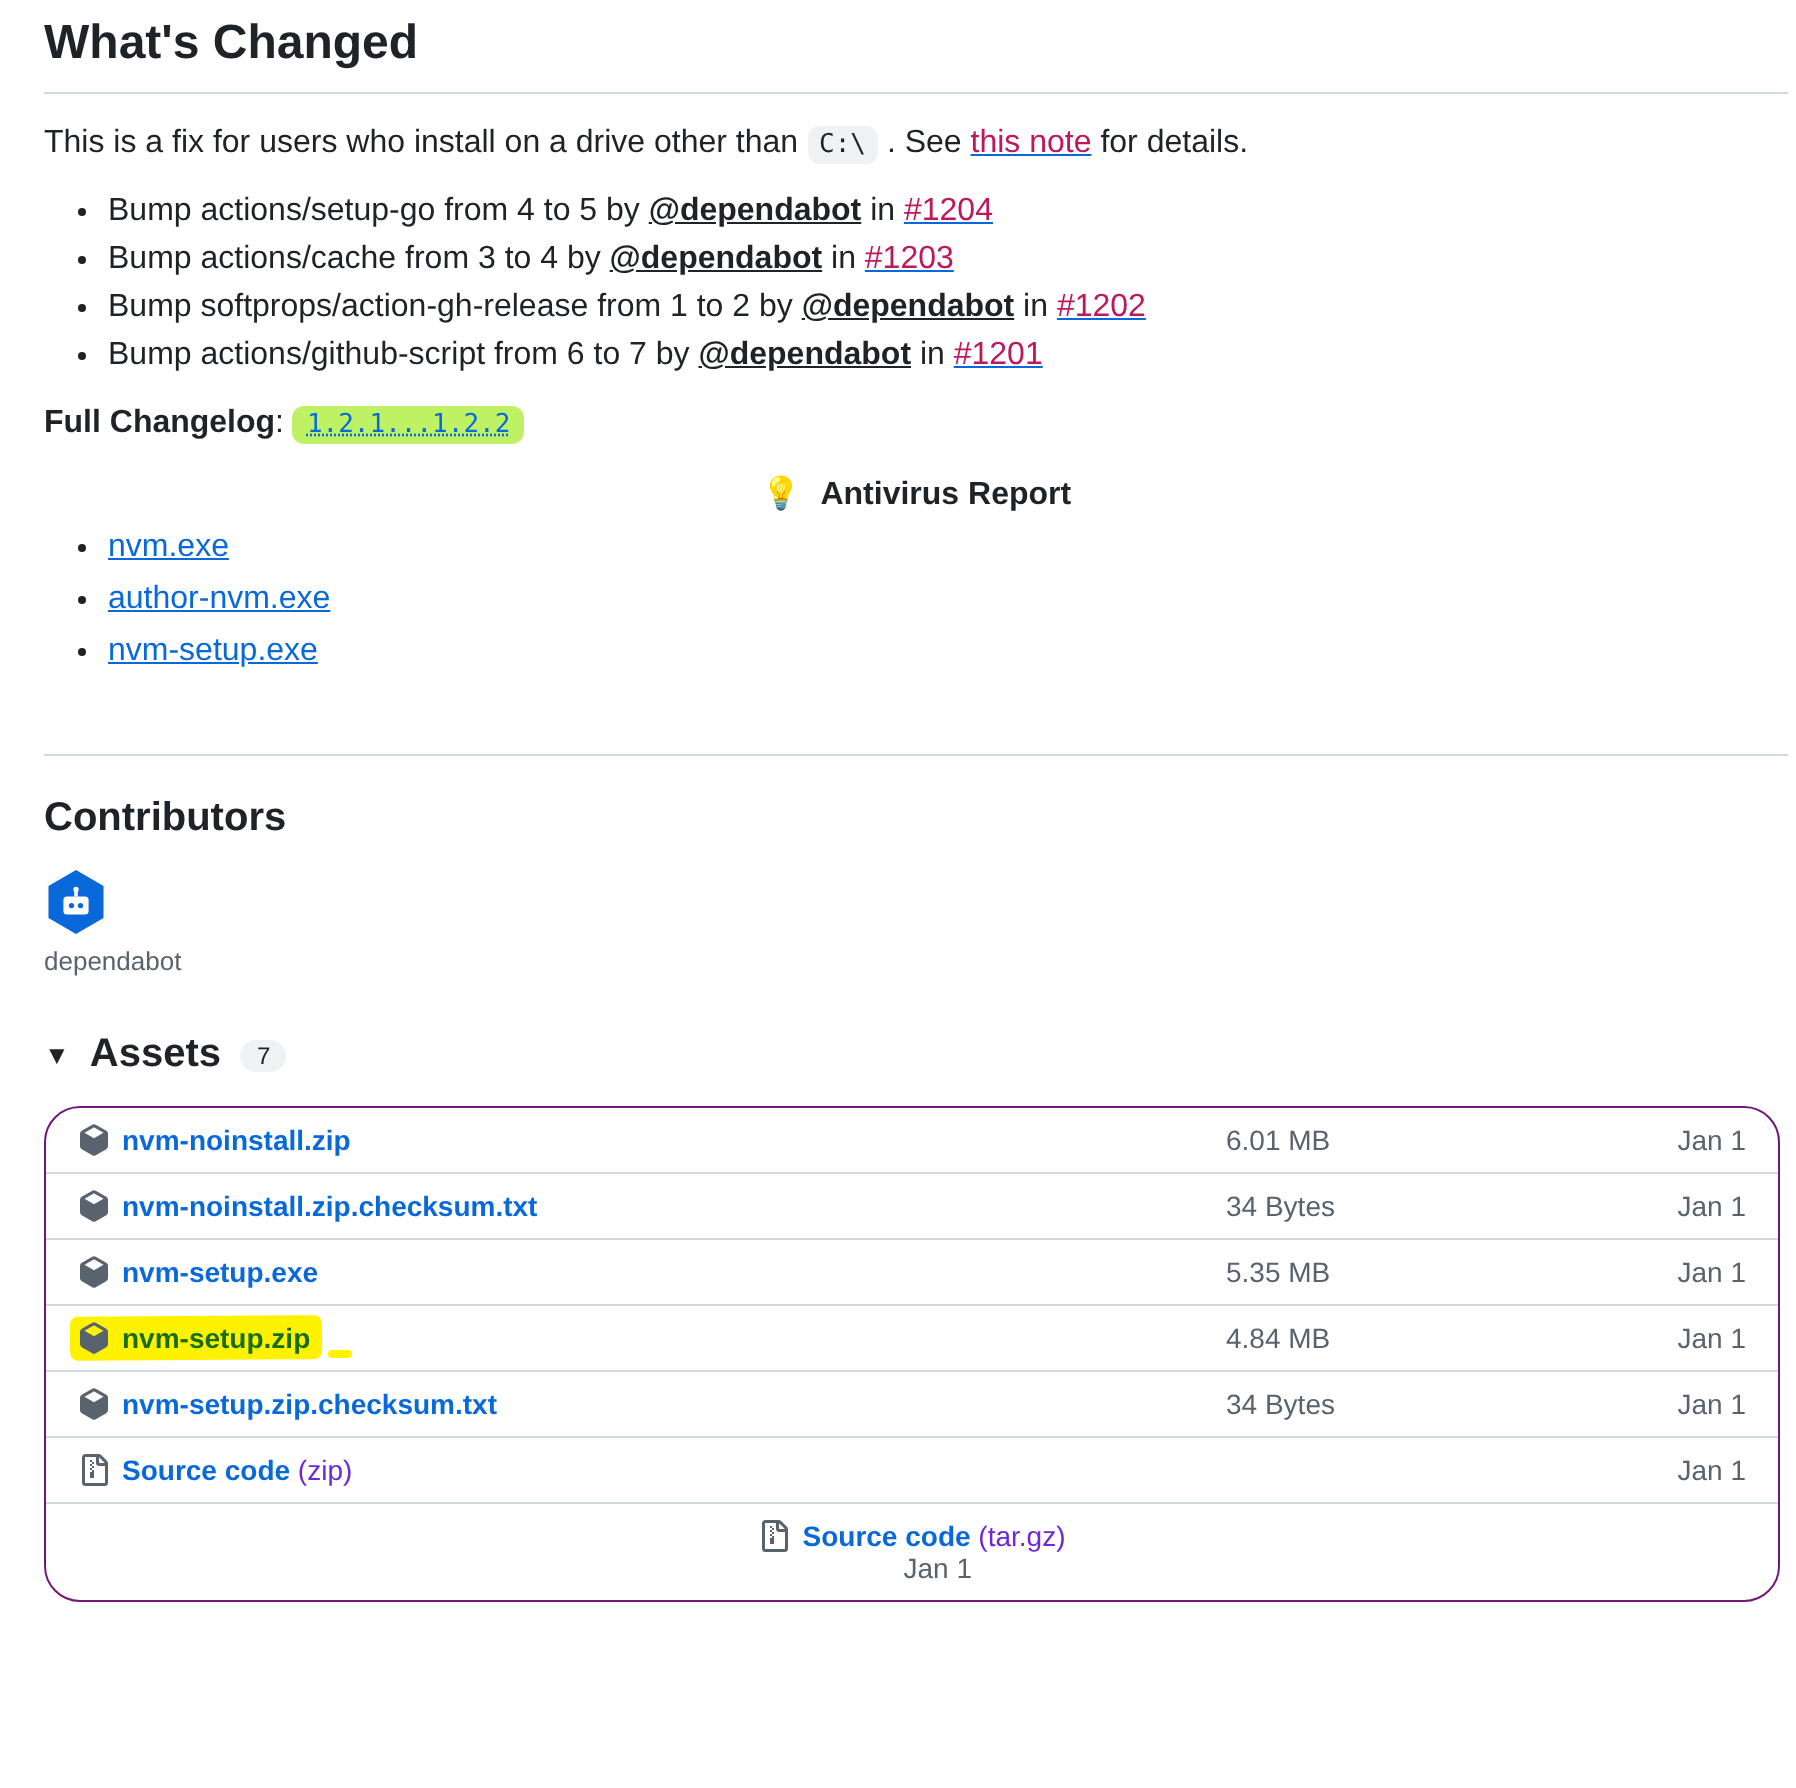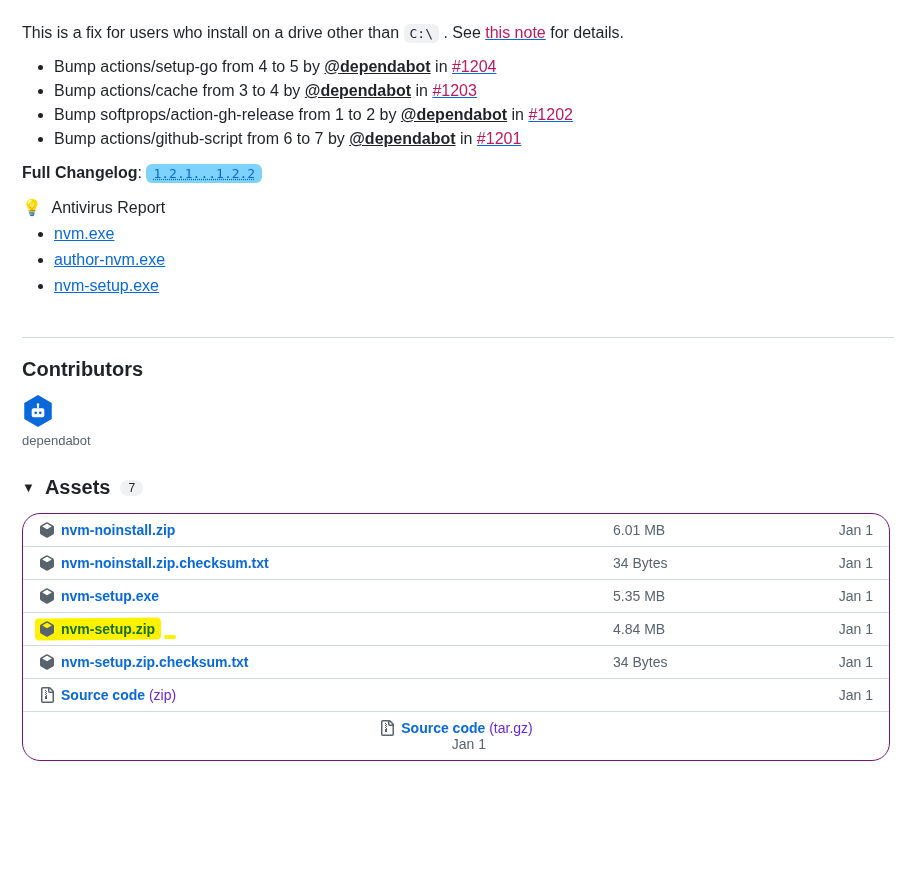--- a/index.html
+++ b/index.html
@@ -27,32 +27,32 @@
     padding: 2px 6px;
     font-family: ui-monospace, SFMono-Regular, Menlo, monospace;
     font-size: 13px;
   }
   a.link { color: #be185d; text-decoration: underline; text-decoration-color: #0969da; }
   .mention { color: #1f2328; font-weight: 600; text-decoration: underline; text-decoration-color: #1f2328; }
   ul.bullets { margin: 8px 0 16px 0; padding-left: 32px; }
   ul.bullets li { margin: 6px 0; }
   .changelog-label { font-weight: 600; }
   .changelog-link {
-    background: #7dd3fc;
+    background: #bef264;
     border-radius: 6px;
     padding: 2px 7px;
     font-family: ui-monospace, SFMono-Regular, Menlo, monospace;
     font-size: 13px;
     color: #0969da;
     text-decoration: underline dotted;
   }
   .attest { margin: 18px 0 12px; font-weight: 600;}
   .attest a { color: #0969da; text-decoration: underline; }
   .emoji { margin-right: 6px; }
-  .antivirus-title { font-weight: 400; margin: 12px 0 6px; }
+  .antivirus-title { font-weight: 700; margin: 12px 0 6px; text-align: center; }
   ul.avlist { padding-left: 32px; margin: 8px 0 22px; }
   ul.avlist li { margin: 8px 0; }
   ul.avlist a { color: #0969da; text-decoration: underline; }
   .release-body { border-bottom: 1px solid #d1d9e0; padding-bottom: 20px; margin-bottom: 20px; margin-right:4px;}
   .contrib-title { font-size: 20px; font-weight: 600; margin: 0 0 14px 0; }
   .avatar {
     width: 32px; height: 32px; background: #0969da;
     display: inline-flex; align-items: center; justify-content: center;
     clip-path: polygon(50% 0%, 93% 25%, 93% 75%, 50% 100%, 7% 75%, 7% 25%);
   }
@@ -110,20 +110,21 @@
       <rect x="3" y="7" width="14" height="10" rx="2" fill="#fff"></rect>
       <circle cx="7.5" cy="12" r="1.5" fill="#0969da"></circle>
       <circle cx="12.5" cy="12" r="1.5" fill="#0969da"></circle>
       <rect x="9" y="3" width="2" height="4" fill="#fff"></rect>
       <circle cx="10" cy="3" r="1.5" fill="#fff"></circle>
     </g>
   </defs>
 </svg>
 
 <div class="content release-body">
+  <h2 class="section-title">What's Changed</h2>
 
   <p>
     <span>This is a fix for users who install on a drive other than </span>
     <code class="inline">C:\</code>
     <span>. See </span>
     <a href="#" class="link">this note</a>
     <span> for details.</span>
   </p>
 
   <ul class="bullets" id="change-list">

